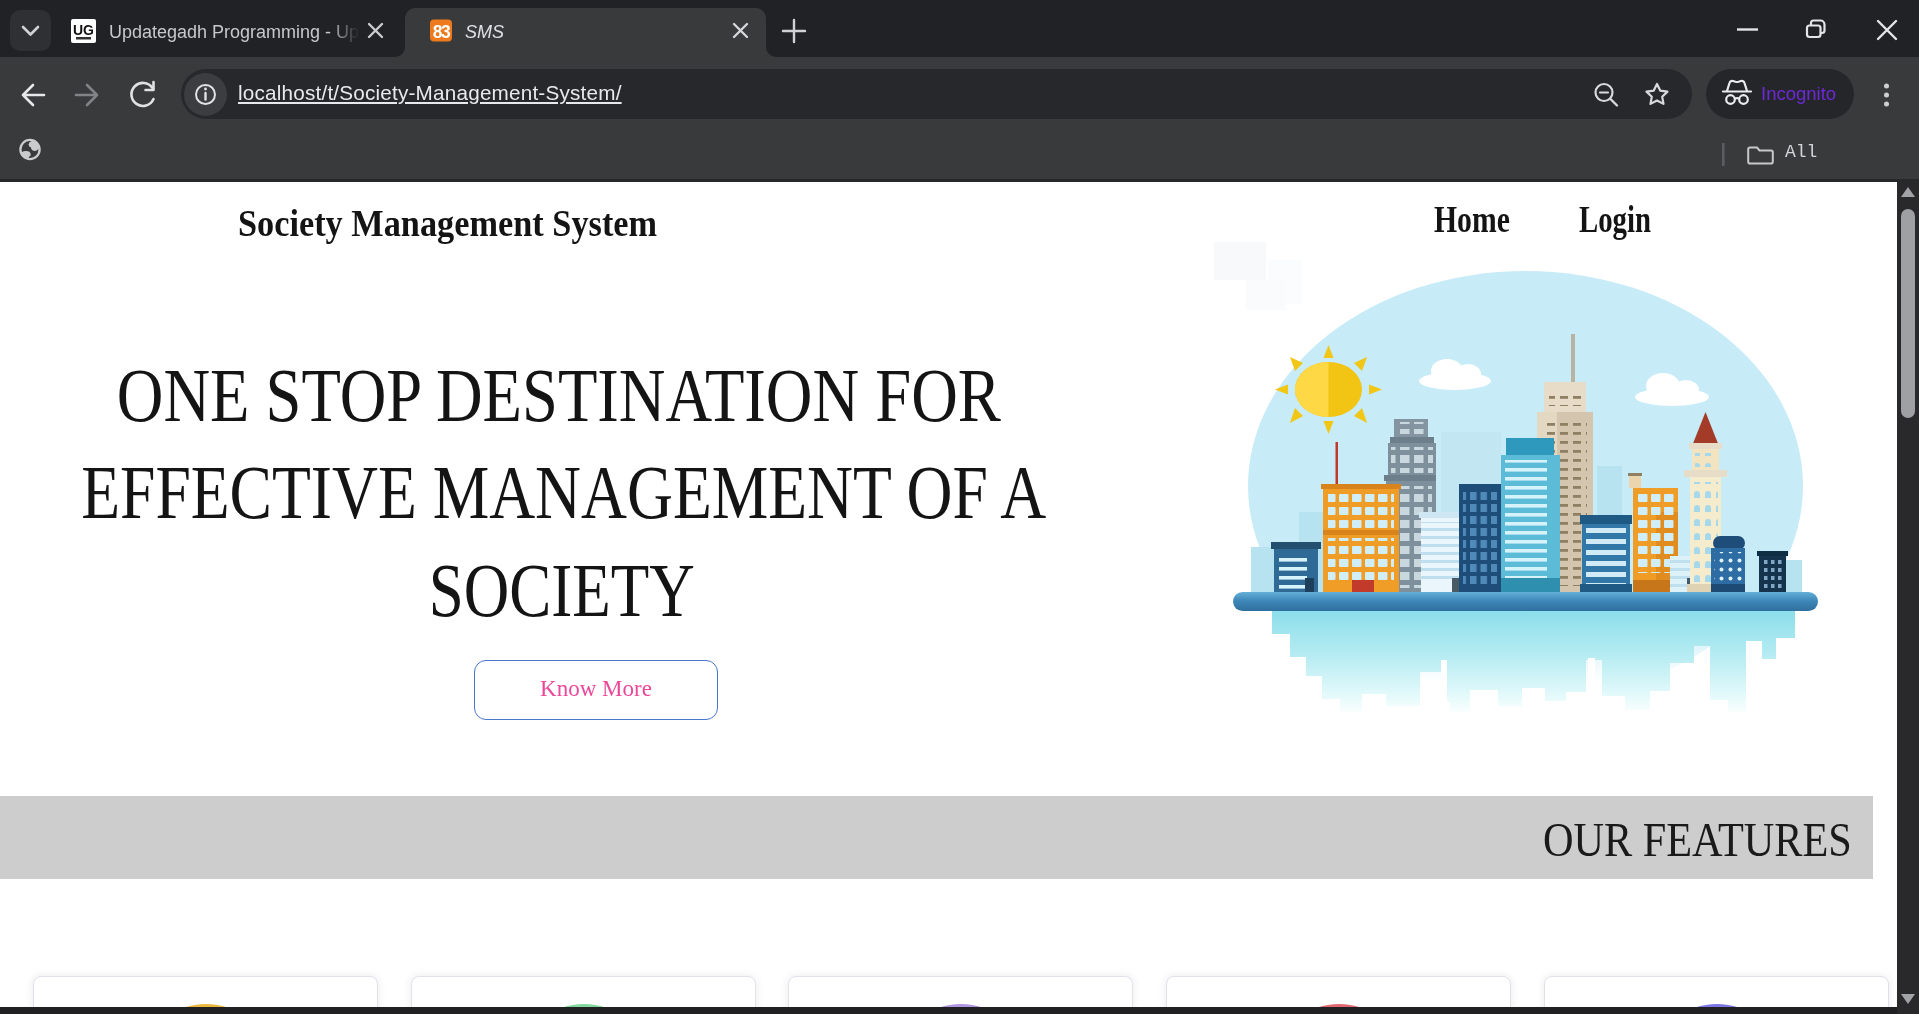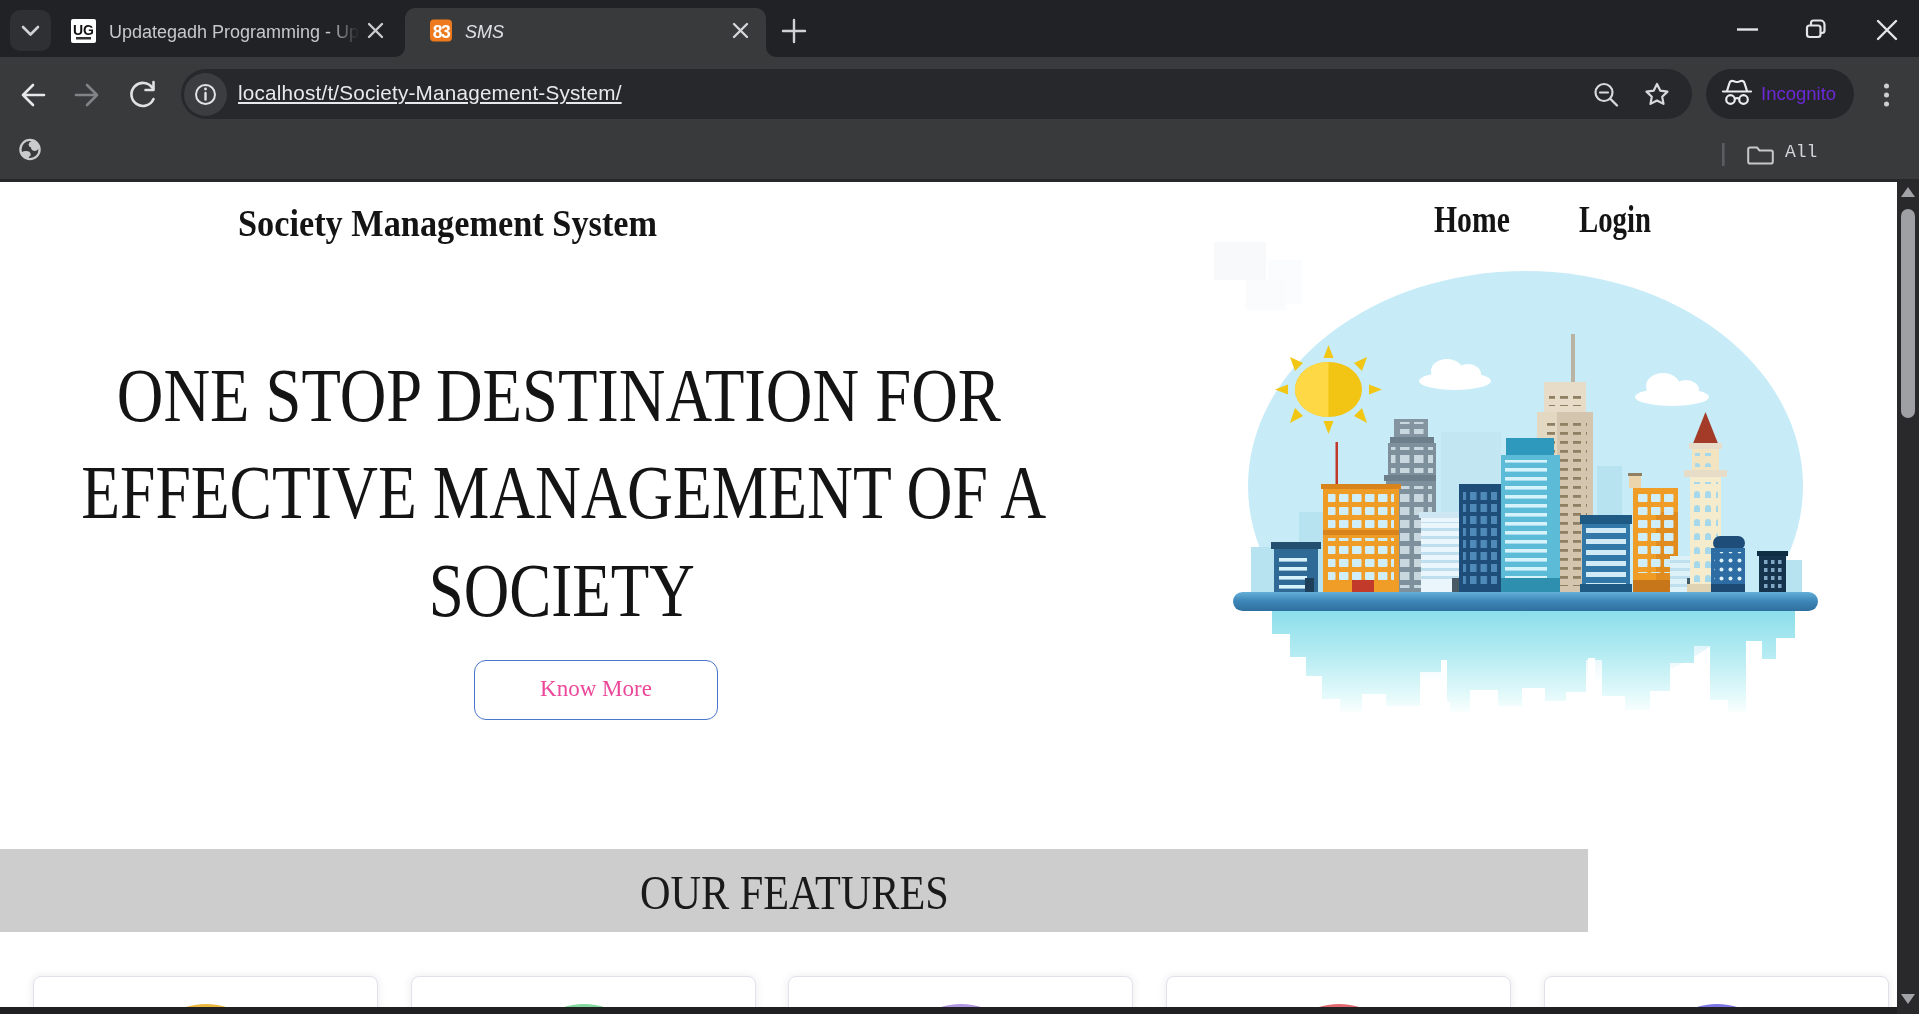--- a/index.html
+++ b/index.html
@@ -24,21 +24,21 @@
   #page { position:absolute; left:0; top:182px; width:1919px; height:826px; background:#fff; }
   #sitetitle { position:absolute; left:237.5px; top:23.4px; font-family:"Liberation Serif", serif; font-weight:bold;
     font-size:37px; line-height:1; color:#141414; transform:scaleX(0.927); transform-origin:0 0; white-space:nowrap; }
   #navhome { position:absolute; left:1434px; top:18.8px; font-family:"Liberation Serif", serif; font-weight:bold;
     font-size:37px; line-height:1; color:#141414; transform:scaleX(0.803); transform-origin:0 0; }
   #navlogin { position:absolute; left:1579px; top:18.8px; font-family:"Liberation Serif", serif; font-weight:bold;
     font-size:37px; line-height:1; color:#141414; transform:scaleX(0.778); transform-origin:0 0; }
   #knowmore { position:absolute; left:438px; top:478px; width:244px; height:60px; border:1.5px solid #4a74ca;
     border-radius:12px; background:#fff; text-align:center; line-height:56px;
     font-family:"Liberation Serif", serif; font-size:23px; color:#ec4899;margin-left:36px; }
-  #featband { position:absolute; left:0; top:667px; width:1588px; height:83px; background:#cdcdcd; text-align:center; }
+  #featband { position:absolute; left:0; top:614px; width:1873px; height:83px; background:#cdcdcd; text-align:right; }
   #featband span { display:inline-block; font-family:"Liberation Serif", serif; font-size:48px; color:#1a1a1a; line-height:87px; letter-spacing:0; transform:scaleX(0.8805); }
   .card { position:absolute; top:794px; width:345px; height:100px; background:#fff;
     border:1px solid #e0e1ea; border-radius:8px; box-shadow:0 0 9px rgba(50,50,90,0.10); overflow:hidden; }
   .ring { position:absolute; top:26.5px; width:130px; height:130px; border-radius:50%; border:3.5px solid; background:#fff; }
   #botbar { position:absolute; left:0; top:1007px; width:1919px; height:7px; background:#202022; }
   
   #sbtrack { position:absolute; left:1897px; top:182px; width:22px; height:832px; background:#29292c; }
   #sbthumb { position:absolute; left:1901px; top:209px; width:14px; height:209px; border-radius:7px; background:#9fa0a3; }
 </style>
 </head>

